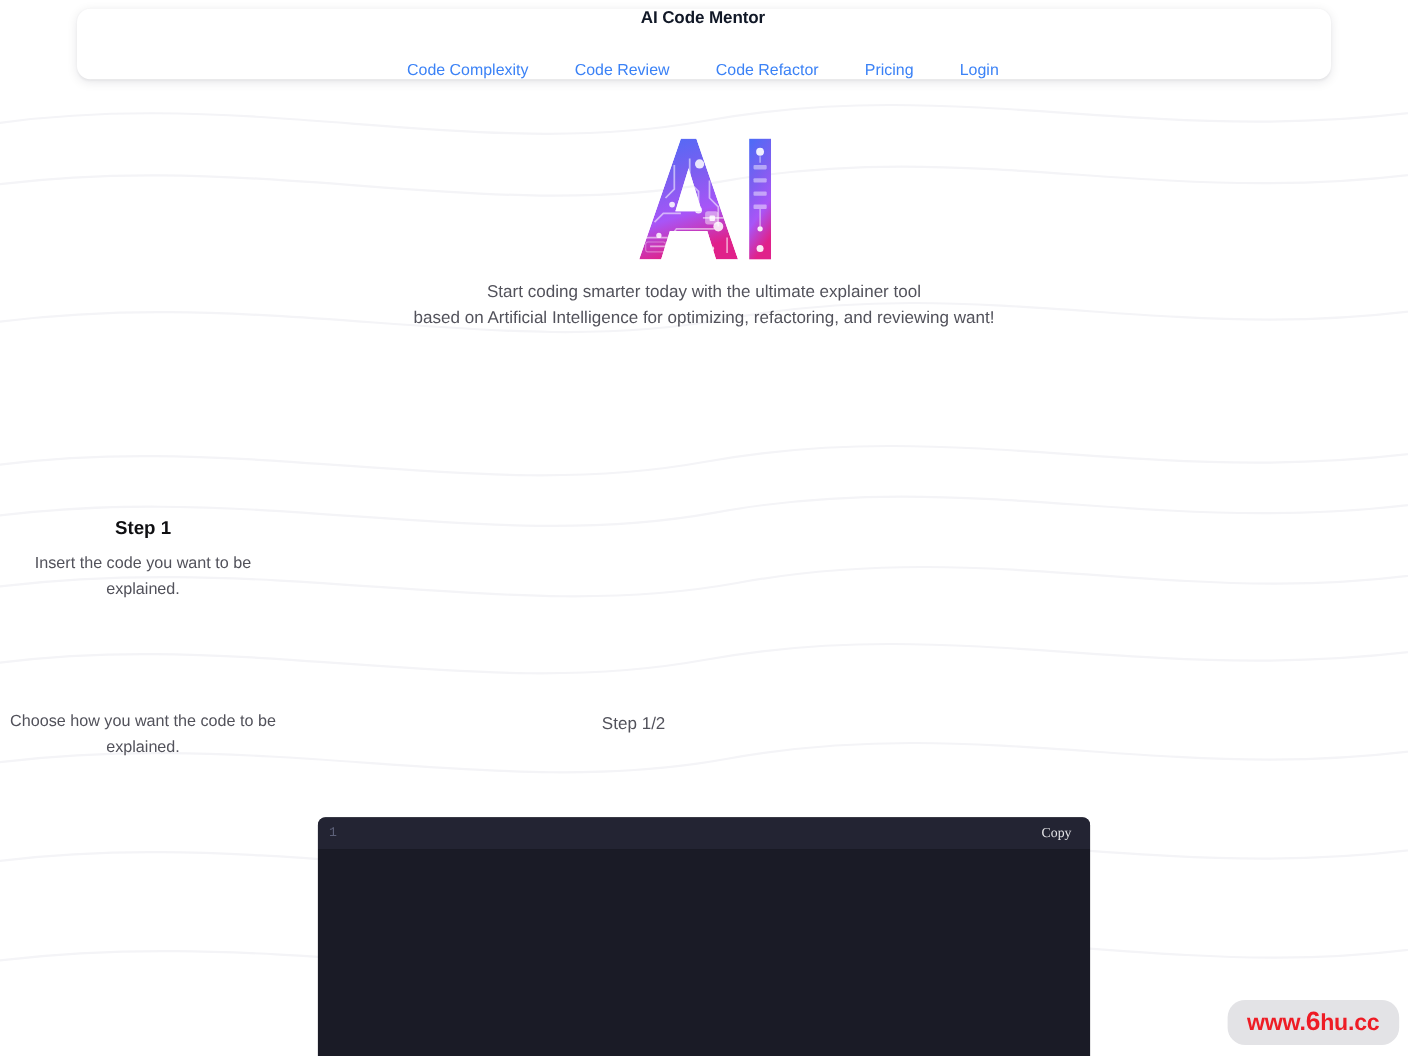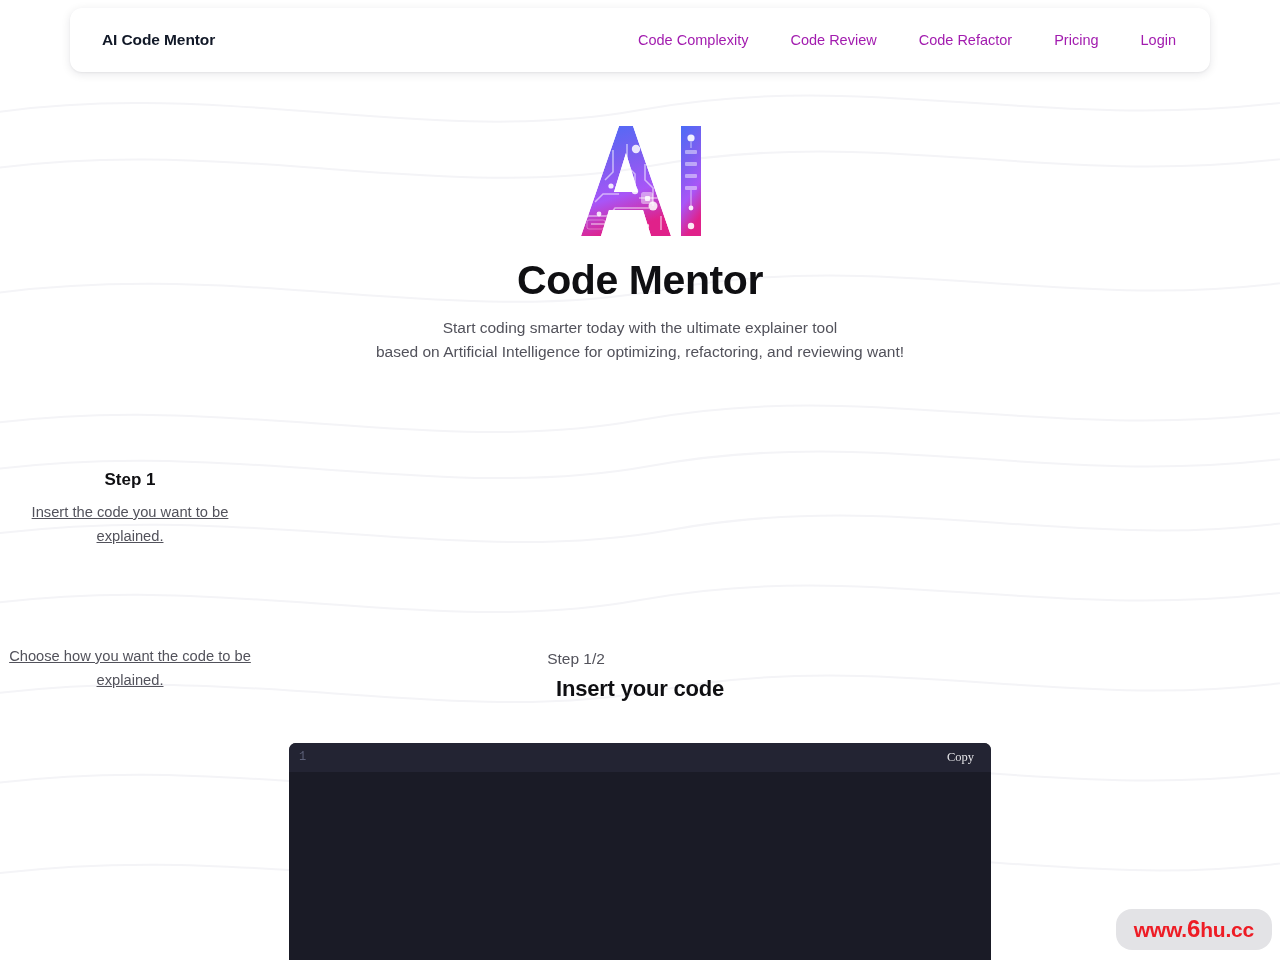--- a/index.html
+++ b/index.html
@@ -39,39 +39,40 @@
     top: 8px;
     width: 1140px;
     height: 64px;
     background: #ffffff;
     border-radius: 12px;
     box-shadow: 0 2px 10px rgba(17, 24, 39, 0.10), 0 1px 2px rgba(17,24,39,0.05);
     display: flex;
     align-items: center;
     justify-content: space-between;
     padding: 0 34px 0 32px;
+    flex-direction: column;
   }
 
   #brand {
     font-size: 15.5px;
     font-weight: bold;
     color: #111827;
     letter-spacing: -0.1px;
     white-space: nowrap;
   }
 
   #nav {
     display: flex;
     align-items: center;
     gap: 42px;
   }
 
   .nav-link {
     font-size: 14.5px;
-    color: #a21caf;
+    color: #3b82f6;
     text-decoration: none;
     white-space: nowrap;
     cursor: pointer;
   }
 
   
   #hero {
     position: absolute;
     top: 120px;
     left: 0;
@@ -126,21 +127,20 @@
     font-weight: bold;
     color: #0f0f12;
     line-height: 24px;
   }
 
   .step-text {
     margin-top: 8px;
     font-size: 14.7px;
     line-height: 24px;
     color: #52525b;
-    text-decoration: underline;
   }
 
   
   #step-indicator {
     position: absolute;
     top: 648px;
     left: 0;
     width: 1152px;
     text-align: center;
     font-size: 15.5px;
@@ -337,40 +337,38 @@
         </g>
         <g fill="#ffffff" fill-opacity="0.9">
           <circle cx="116" cy="18" r="3.6"></circle>
           <circle cx="116" cy="88" r="2.4"></circle>
           <circle cx="116" cy="106" r="3.2"></circle>
         </g>
         <path d="M116,22 L116,28 M116,70 L116,86" stroke="#ffffff" stroke-opacity="0.45" stroke-width="1.4" fill="none"></path>
       </g>
     </svg>
 
-    <h1 id="hero-title">Code Mentor</h1>
 
     <p id="hero-subtitle">
       <span>Start coding smarter today with the ultimate explainer tool</span><br>
       <span>based on Artificial Intelligence for optimizing, refactoring, and reviewing want!</span>
     </p>
   </div>
 
   <div id="steps">
     <div class="step-card">
       <div class="step-title">Step 1</div>
       <div class="step-text">Insert the code you want to be explained.</div>
     </div>
     <div class="step-card offset-up">
       <div class="step-text">Choose how you want the code to be explained.</div>
     </div>
   </div>
 
   <div id="step-indicator">Step 1/2</div>
-  <div id="section-title">Insert your code</div>
 
   <div id="code-editor">
     <div id="editor-topbar">
       <span id="gutter-line-number">1</span>
       <button id="copy-button">Copy</button>
     </div>
     <div id="editor-body">
       <textarea id="editor-textarea" spellcheck="false" placeholder="" style=""></textarea>
     </div>
   </div>

